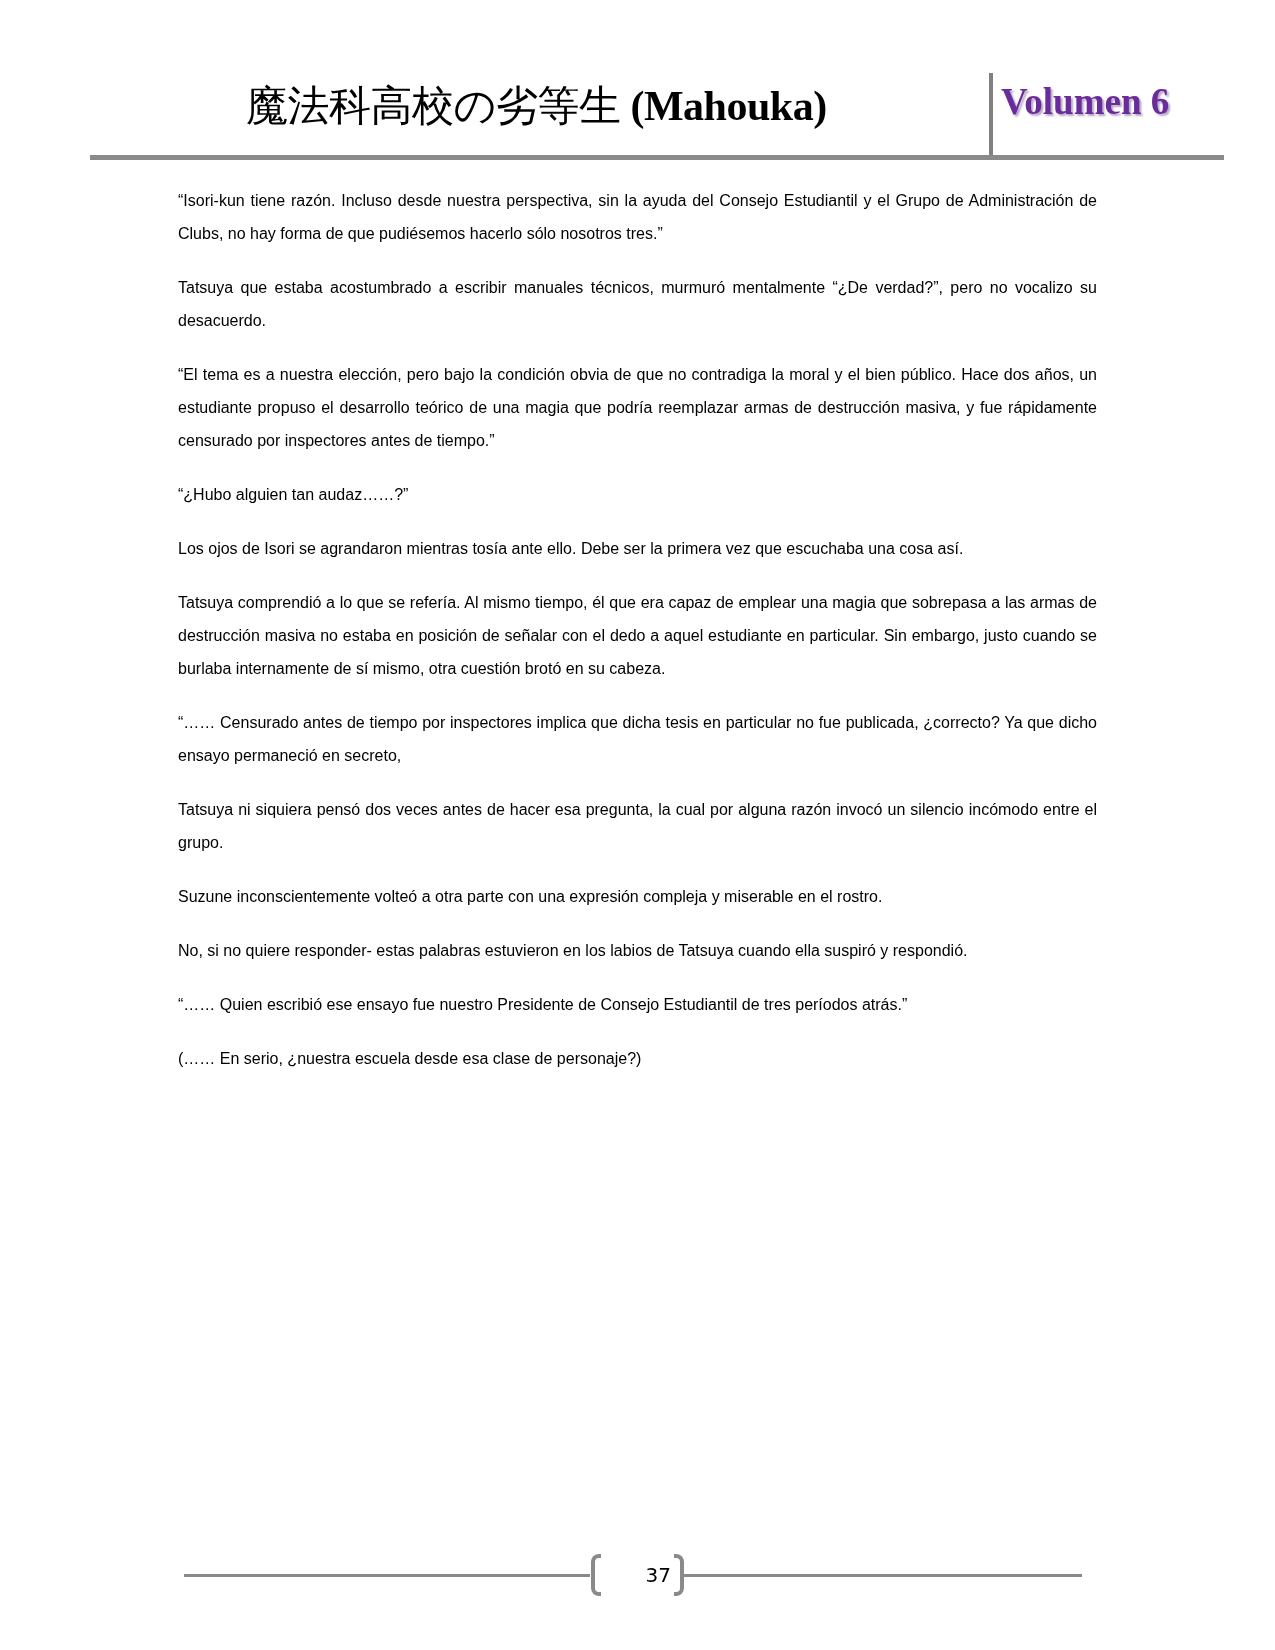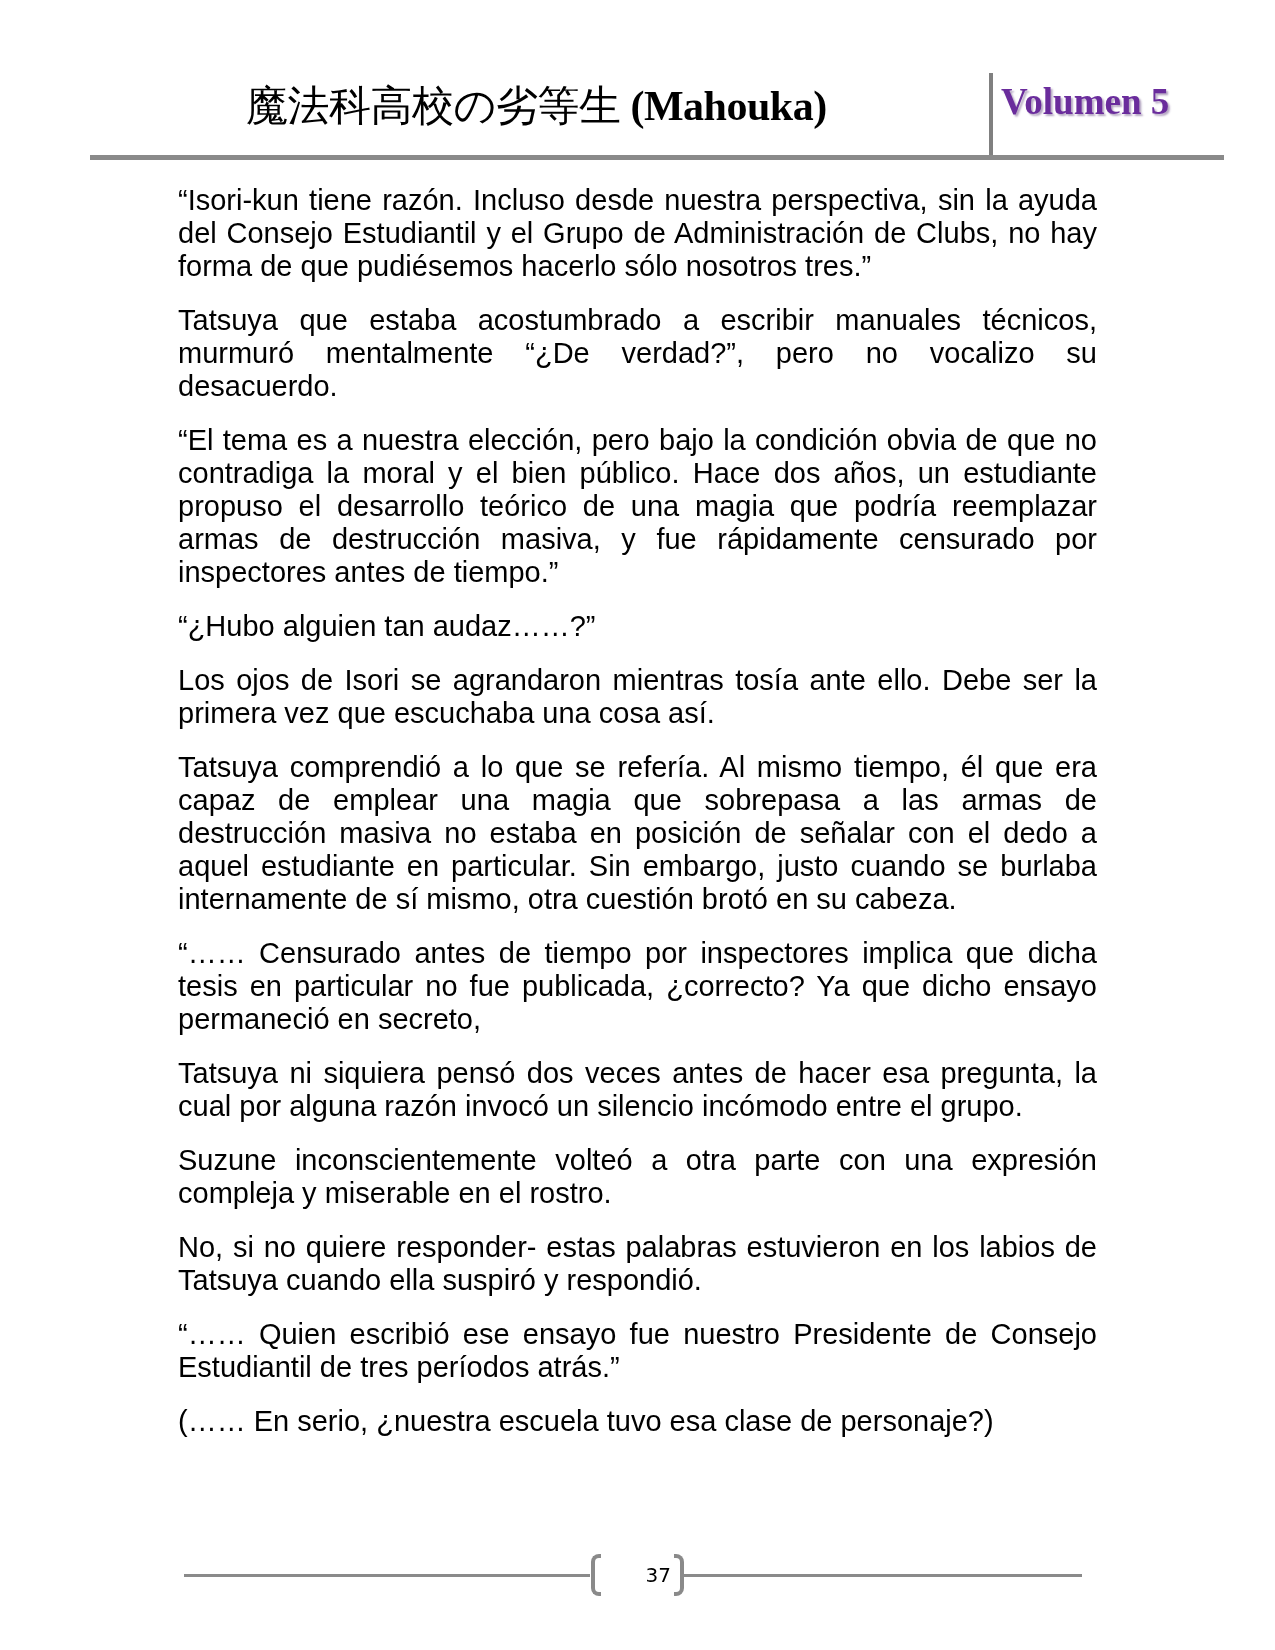--- a/index.html
+++ b/index.html
@@ -63,21 +63,21 @@
       top: 155px;
       width: 1134px;
       height: 5px;
       background: #8a8a8a;
     }
     .body-text {
       position: absolute;
       left: 178px;
       top: 184px;
       width: 919px;
-      font-size: 29px;
+      font-size: 16px;
       line-height: 33px;
       text-align: justify;
     }
     .body-text p {
       margin: 0 0 21px 0;
     }
     .footer-line {
       position: absolute;
       top: 1574px;
       height: 3px;
@@ -114,36 +114,36 @@
       line-height: 28px;
       color: #000;
     }
   </style>
 </head>
 <body>
 
 <div class="header">
   <div class="header-title"><span>魔法科高校の劣等生</span><span class="latin"> (Mahouka)</span></div>
   <div class="header-sep"></div>
-  <div class="header-volume" style="color: rgb(106, 44, 156);">Volumen 5</div>
+  <div class="header-volume" style="color: rgb(106, 44, 156);">Volumen 6</div>
   <div class="header-rule"></div>
 </div>
 
 <div class="body-text">
   <p>“Isori-kun tiene razón. Incluso desde nuestra perspectiva, sin la ayuda del Consejo Estudiantil y el Grupo de Administración de Clubs, no hay forma de que pudiésemos hacerlo sólo nosotros tres.”</p>
   <p>Tatsuya que estaba acostumbrado a escribir manuales técnicos, murmuró mentalmente “¿De verdad?”, pero no vocalizo su desacuerdo.</p>
   <p>“El tema es a nuestra elección, pero bajo la condición obvia de que no contradiga la moral y el bien público. Hace dos años, un estudiante propuso el desarrollo teórico de una magia que podría reemplazar armas de destrucción masiva, y fue rápidamente censurado por inspectores antes de tiempo.”</p>
   <p>“¿Hubo alguien tan audaz……?”</p>
   <p>Los ojos de Isori se agrandaron mientras tosía ante ello. Debe ser la primera vez que escuchaba una cosa así.</p>
   <p>Tatsuya comprendió a lo que se refería. Al mismo tiempo, él que era capaz de emplear una magia que sobrepasa a las armas de destrucción masiva no estaba en posición de señalar con el dedo a aquel estudiante en particular. Sin embargo, justo cuando se burlaba internamente de sí mismo, otra cuestión brotó en su cabeza.</p>
   <p>“…… Censurado antes de tiempo por inspectores implica que dicha tesis en particular no fue publicada, ¿correcto? Ya que dicho ensayo permaneció en secreto,</p>
   <p>Tatsuya ni siquiera pensó dos veces antes de hacer esa pregunta, la cual por alguna razón invocó un silencio incómodo entre el grupo.</p>
   <p>Suzune inconscientemente volteó a otra parte con una expresión compleja y miserable en el rostro.</p>
   <p>No, si no quiere responder- estas palabras estuvieron en los labios de Tatsuya cuando ella suspiró y respondió.</p>
   <p>“…… Quien escribió ese ensayo fue nuestro Presidente de Consejo Estudiantil de tres períodos atrás.”</p>
-  <p>(…… En serio, ¿nuestra escuela tuvo esa clase de personaje?)</p>
+  <p>(…… En serio, ¿nuestra escuela desde esa clase de personaje?)</p>
 </div>
 
 <div class="footer-line left"></div>
 <div class="footer-bracket open"></div>
 <div class="page-number">37</div>
 <div class="footer-bracket close"></div>
 <div class="footer-line right"></div>
 
 </body></html>

